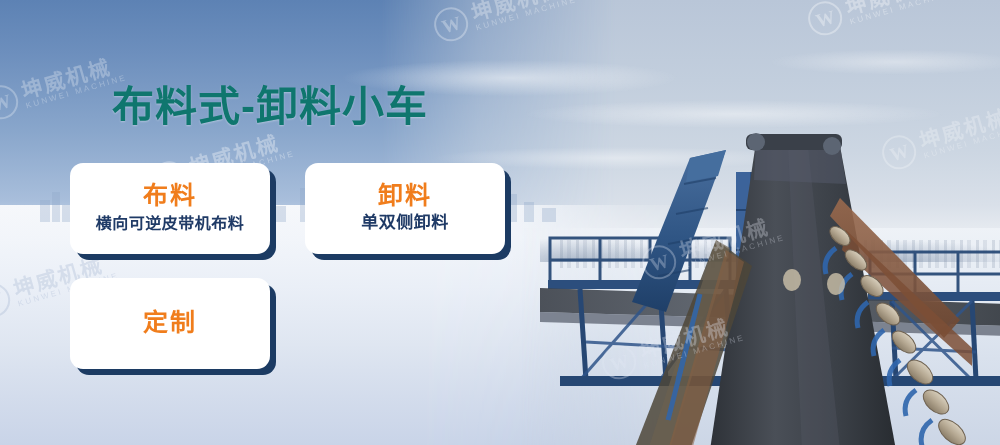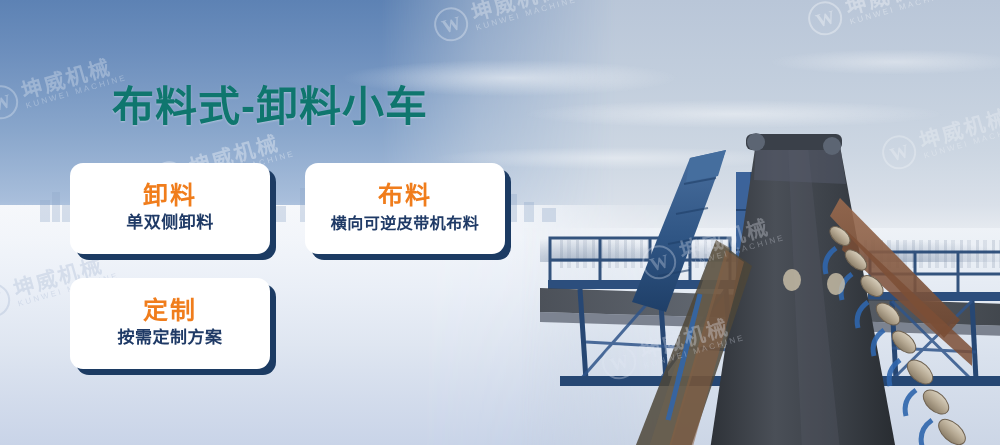--- a/index.html
+++ b/index.html
@@ -411,30 +411,29 @@
     <span class="wm-txt">
       <span class="wm-cn">坤威机械</span>
       <span class="wm-en">KUNWEI MACHINE</span>
     </span>
   </div>
 
   <div class="title">布料式-卸料小车</div>
 
   <div class="cards">
 
+    <div class="card card--wide">
+      <div class="card-title">布料</div>
+      <div class="card-sub">横向可逆皮带机布料</div>
+    </div>
+
     <div class="card">
       <div class="card-title">卸料</div>
       <div class="card-sub">单双侧卸料</div>
     </div>
 
-    <div class="card card--wide">
-      <div class="card-title">布料</div>
-      <div class="card-sub">横向可逆皮带机布料</div>
-    </div>
-
 
     <div class="card">
       <div class="card-title">定制</div>
-      <div class="card-sub">按需定制方案</div>
     </div>
 
   </div>
 </div>
 
 </body></html>

